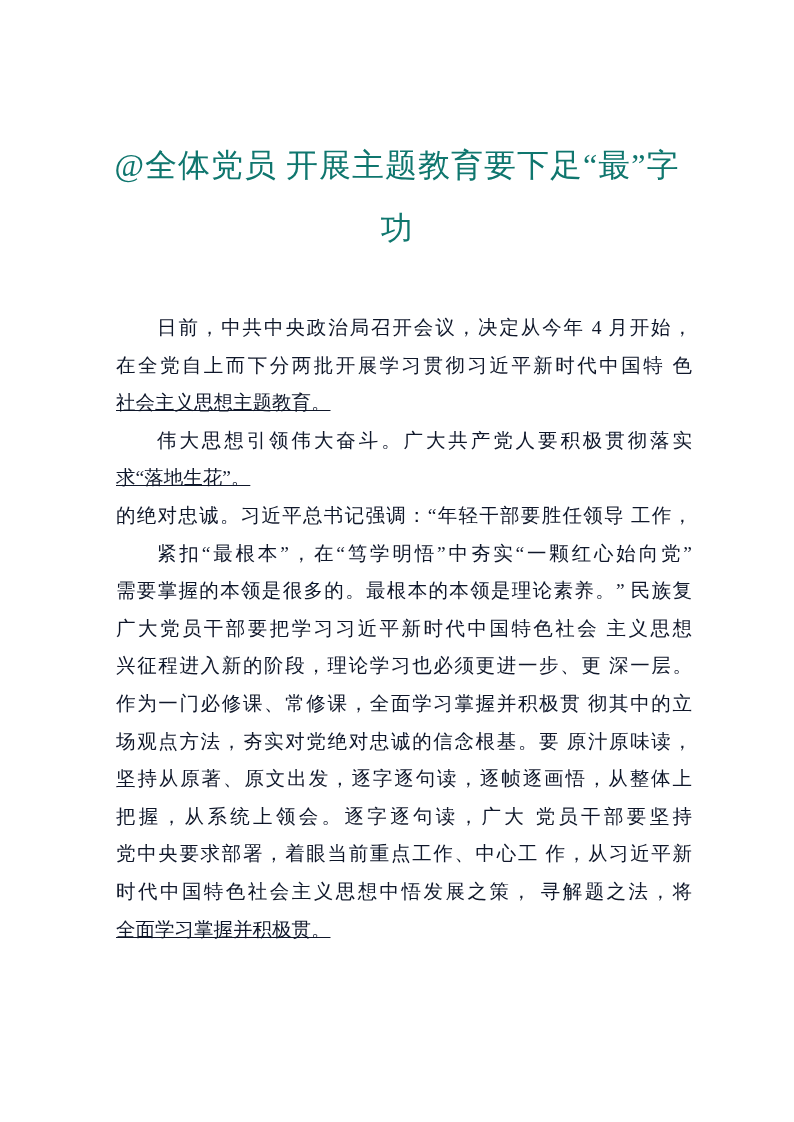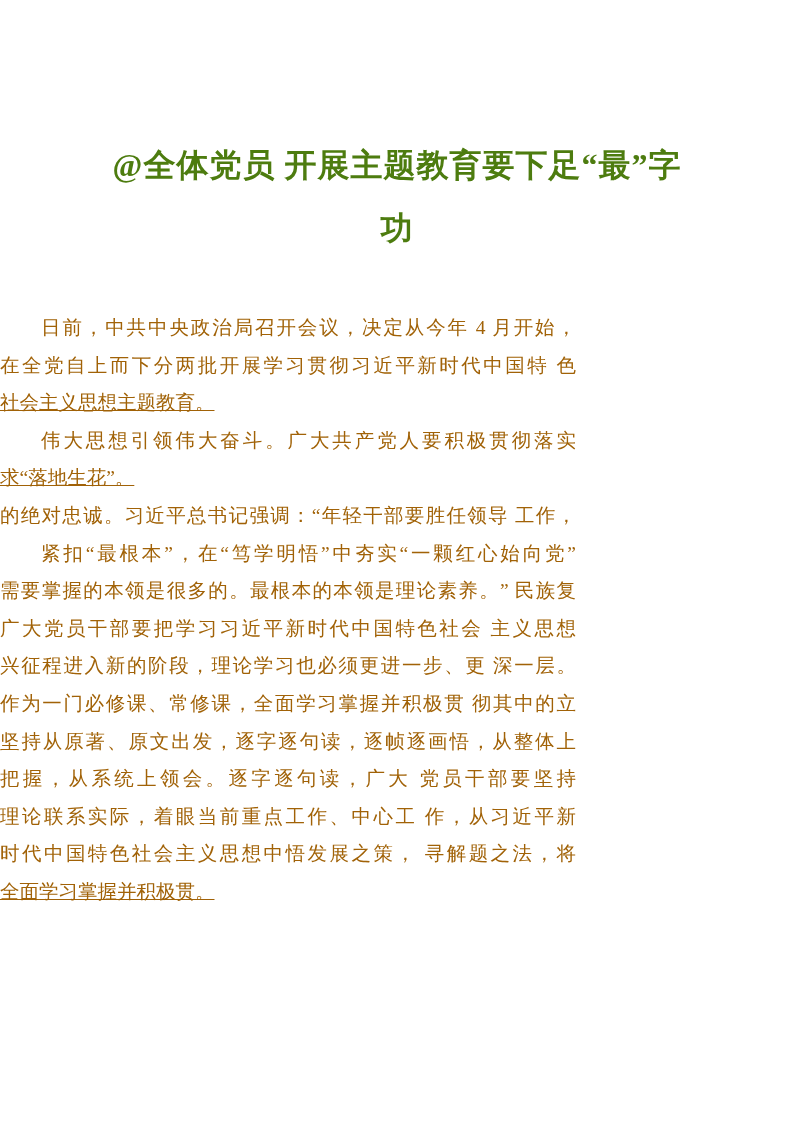--- a/index.html
+++ b/index.html
@@ -16,32 +16,33 @@
     color: #000000;
   }
   .page {
     width: 794px;
     height: 1122px;
     background: #ffffff;
   }
   .doc-title {
     padding-top: 134px;
     text-align: center;
-    font-weight: bold;
+    font-weight: normal;
     font-size: 32px;
     line-height: 63px;
     letter-spacing: 1px;
-    color: #4d7c0f;
+    color: #0f766e;
   }
   .doc-body {
     width: 576px;
+    margin-left: 116px;
     margin-top: 49px;
     font-size: 19.5px;
     line-height: 37.6px;
-    color: #a16207;
+    color: #0f172a;
   }
   .line {
     white-space: nowrap;
     text-align: justify;
     text-align-last: justify;
   }
   .line.indent {
     text-indent: 41px;
   }
   .line.end {
@@ -72,22 +73,23 @@
       <div class="line end">求“落地生花”。</div>
     </div>
 
     <div class="para">
       <div class="line">的绝对忠诚。习近平总书记强调：“年轻干部要胜任领导 工作，</div>
       <div class="line indent">紧扣“最根本”，在“笃学明悟”中夯实“一颗红心始向党”</div>
       <div class="line">需要掌握的本领是很多的。最根本的本领是理论素养。” 民族复</div>
       <div class="line">广大党员干部要把学习习近平新时代中国特色社会 主义思想</div>
       <div class="line">兴征程进入新的阶段，理论学习也必须更进一步、更 深一层。</div>
       <div class="line">作为一门必修课、常修课，全面学习掌握并积极贯 彻其中的立</div>
+      <div class="line">场观点方法，夯实对党绝对忠诚的信念根基。要 原汁原味读，</div>
       <div class="line">坚持从原著、原文出发，逐字逐句读，逐帧逐画悟，从整体上</div>
       <div class="line">把握，从系统上领会。逐字逐句读，广大 党员干部要坚持</div>
-      <div class="line">理论联系实际，着眼当前重点工作、中心工 作，从习近平新</div>
+      <div class="line">党中央要求部署，着眼当前重点工作、中心工 作，从习近平新</div>
       <div class="line">时代中国特色社会主义思想中悟发展之策， 寻解题之法，将</div>
       <div class="line end">全面学习掌握并积极贯。</div>
     </div>
 
   </div>
 
 </div>
 
 </body></html>

